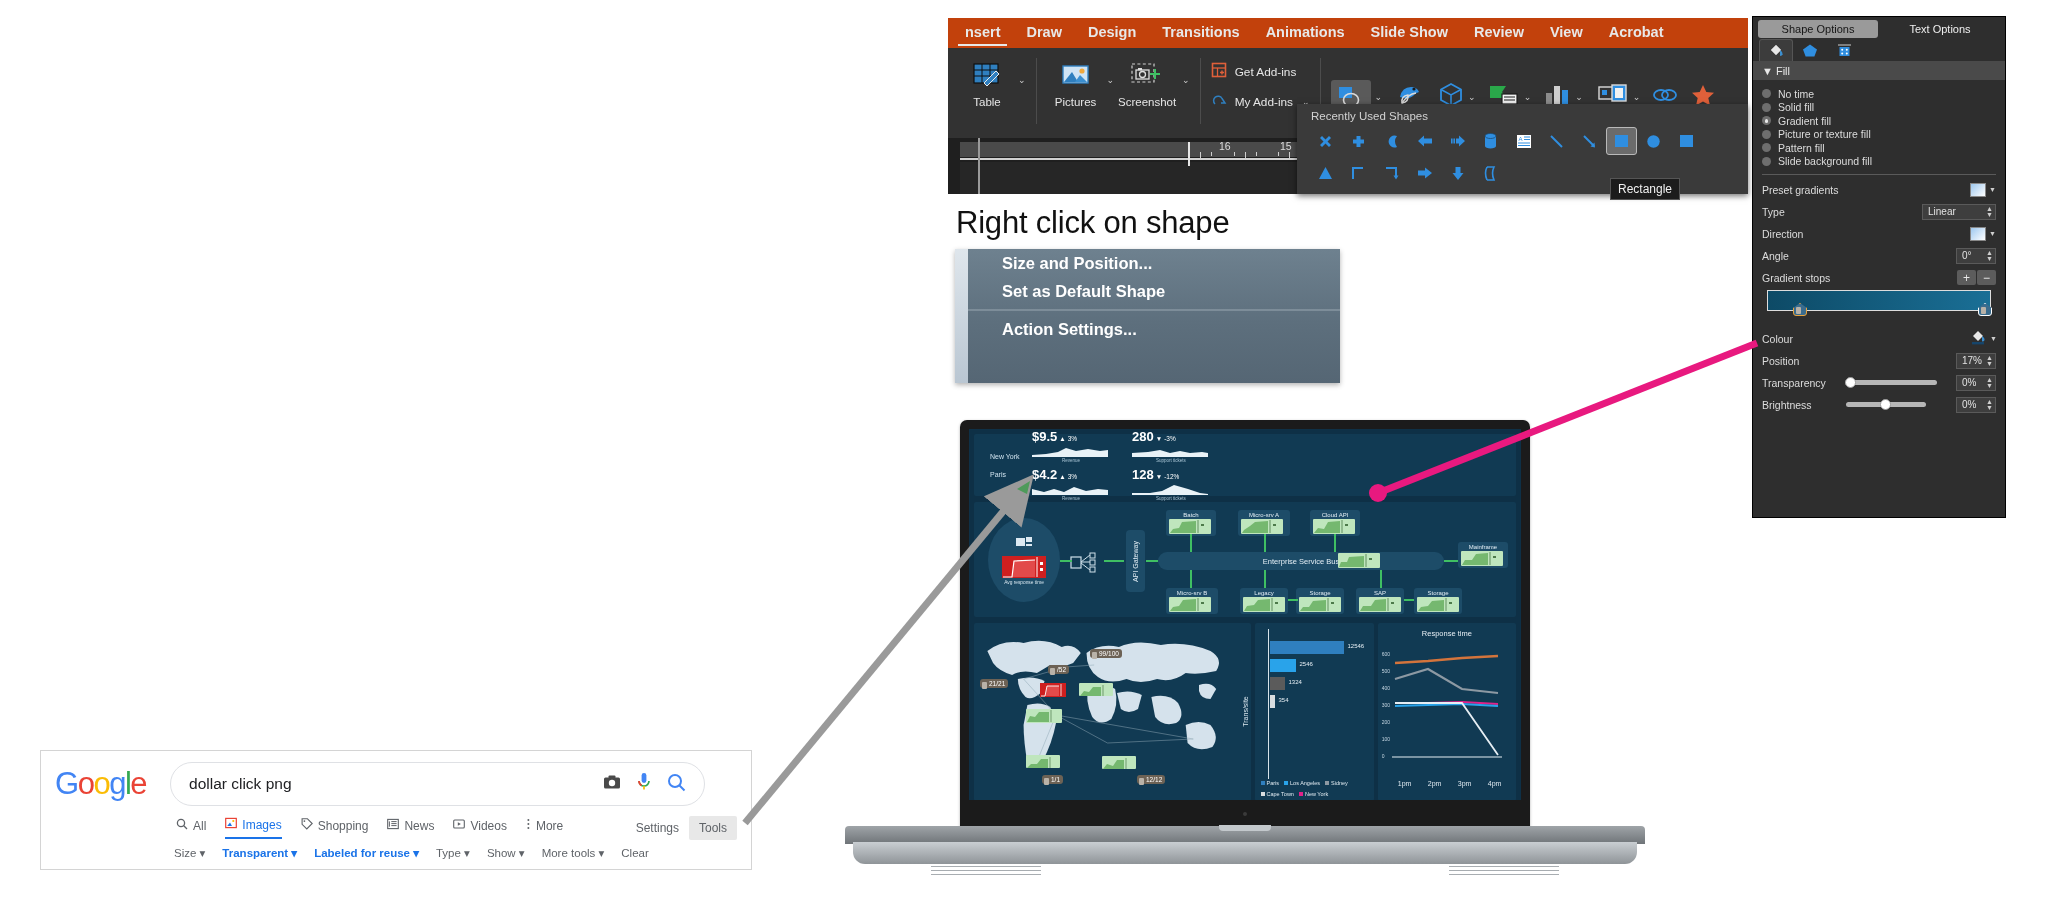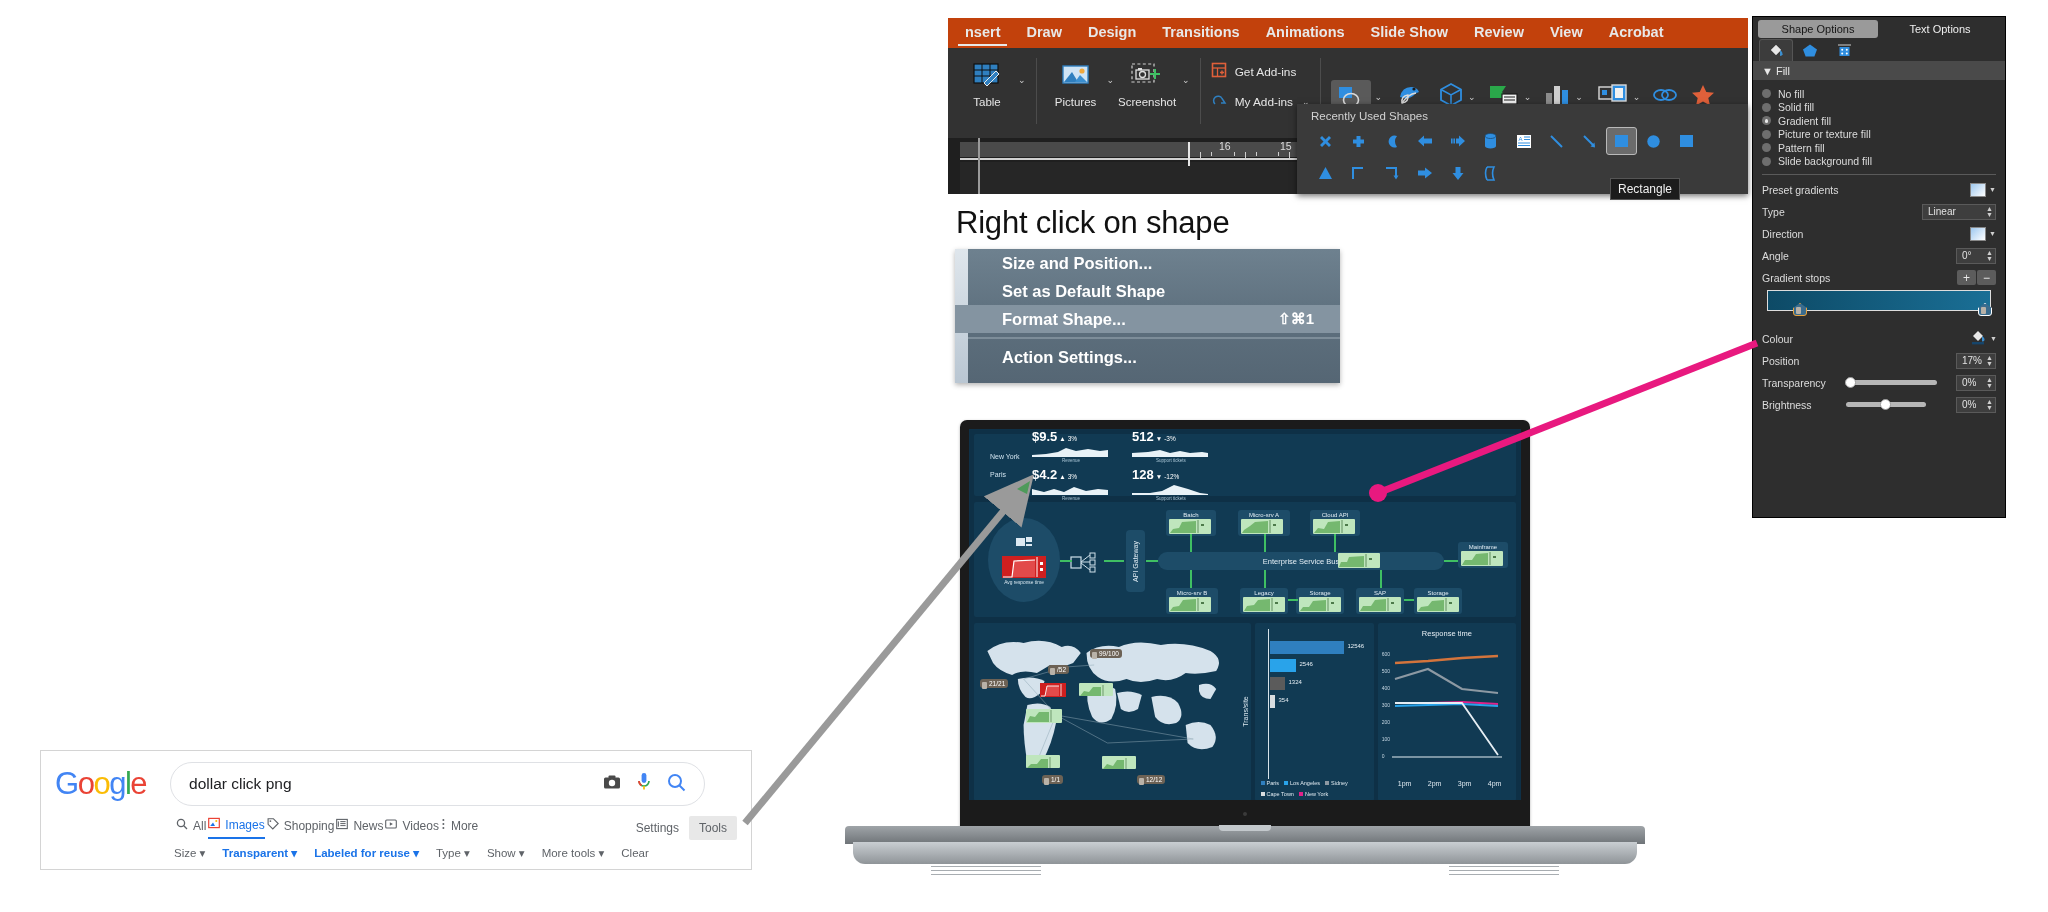--- a/index.html
+++ b/index.html
@@ -208,21 +208,21 @@
   .gcard { position:absolute; left:40px; top:750px; width:712px; height:120px; background:#fff;
            border:1px solid #d4d4d4; }
   .grow1 { display:flex; align-items:center; padding:11px 0 0 14px; }
   .glogo { font-size:31px; letter-spacing:-1.5px; font-family:"Liberation Sans", sans-serif; }
   .glogo .b{color:#4285f4;} .glogo .r{color:#ea4335;} .glogo .y{color:#fbbc05;}
   .glogo .g{color:#34a853;}
   .gsearch { margin-left:24px; width:535px; height:44px; border:1px solid #dfe1e5;
              border-radius:22px; display:flex; align-items:center; padding:0 18px; }
   .gsearch .q { flex:1; color:#202124; font-size:15.5px; }
   .gicons { display:flex; align-items:center; gap:16px; }
-  .gnav { display:flex; align-items:center; padding-left:135px; margin-top:10px; gap:2px; }
+  .gnav { display:flex; align-items:center; padding-left:135px; margin-top:10px; gap:19px; }
   .gnav-item { display:flex; align-items:center; gap:5px; color:#5f6368; font-size:12px;
                padding-bottom:5px; }
   .gnav-item.active { color:#1a73e8; border-bottom:2.5px solid #1a73e8; }
   .gset { margin-left:auto; display:flex; align-items:center; gap:10px; padding-right:14px; }
   .gtools-btn { background:#e8e8e8; color:#5f6368; font-size:12px; padding:5px 10px;
                 border-radius:2px; }
   .gfilters { display:flex; align-items:center; padding-left:133px; margin-top:6px; gap:17px; }
   .gf { color:#5f6368; font-size:11.5px; }
   .gf.blue { color:#1a73e8; font-weight:bold; }
 
@@ -536,24 +536,20 @@
   <div class="rc-caption">Right click on shape</div>
 
   <div class="ctxmenu">
     <div class="ctx-left"></div>
     <div class="ctx-item">
       <span>Size and Position...</span>
     </div>
     <div class="ctx-item">
       <span>Set as Default Shape</span>
     </div>
-    <div class="ctx-item hl">
-      <span>Format Shape...</span>
-      <span class="sc">⇧⌘1</span>
-    </div>
     <div class="ctx-sep"></div>
     <div class="ctx-item">
       <span>Action Settings...</span>
     </div>
   </div>
 
   <div class="sopanel">
     <div class="so-tabs">
       <div class="so-tab active">Shape Options</div>
       <div class="so-tab">Text Options</div>
@@ -583,21 +579,21 @@
     </div>
 
     <div class="so-section">
       <span>▼</span>
       <span>Fill</span>
     </div>
 
     <div class="so-body">
       <div class="radio-row">
         <span class="radio"></span>
-        <span>No fill</span>
+        <span>No time</span>
       </div>
       <div class="radio-row">
         <span class="radio"></span>
         <span>Solid fill</span>
       </div>
       <div class="radio-row">
         <span class="radio on"></span>
         <span>Gradient fill</span>
       </div>
       <div class="radio-row">
@@ -747,21 +743,21 @@
                     <div class="spark-val">
                       <span>$9.5</span><span class="d">▲</span><span class="d">3%</span>
                     </div>
                     <svg class="spark-svg" width="76" height="14" viewBox="0 0 76 14">
                         <path d="M0 13 L0 11 L14 10 L26 8 L34 4 L44 7 L56 5 L68 7 L76 6 L76 13 Z" fill="#e9f2f7"></path>
                       </svg>
                     <div class="spark-cap">Revenue</div>
                   </div>
                   <div class="spark-item">
                     <div class="spark-val">
-                      <span>512</span><span class="d">▼</span><span class="d">-3%</span>
+                      <span>280</span><span class="d">▼</span><span class="d">-3%</span>
                     </div>
                     <svg class="spark-svg" width="76" height="14" viewBox="0 0 76 14">
                         <path d="M0 13 L0 9 L16 8 L28 6 L38 9 L48 7 L58 9 L70 8 L76 9 L76 13 Z" fill="#e9f2f7"></path>
                       </svg>
                     <div class="spark-cap">Support tickets</div>
                   </div>
                 </div>
                 <div class="spark-group">
                   <div class="spark-item">
                     <div class="spark-val">

